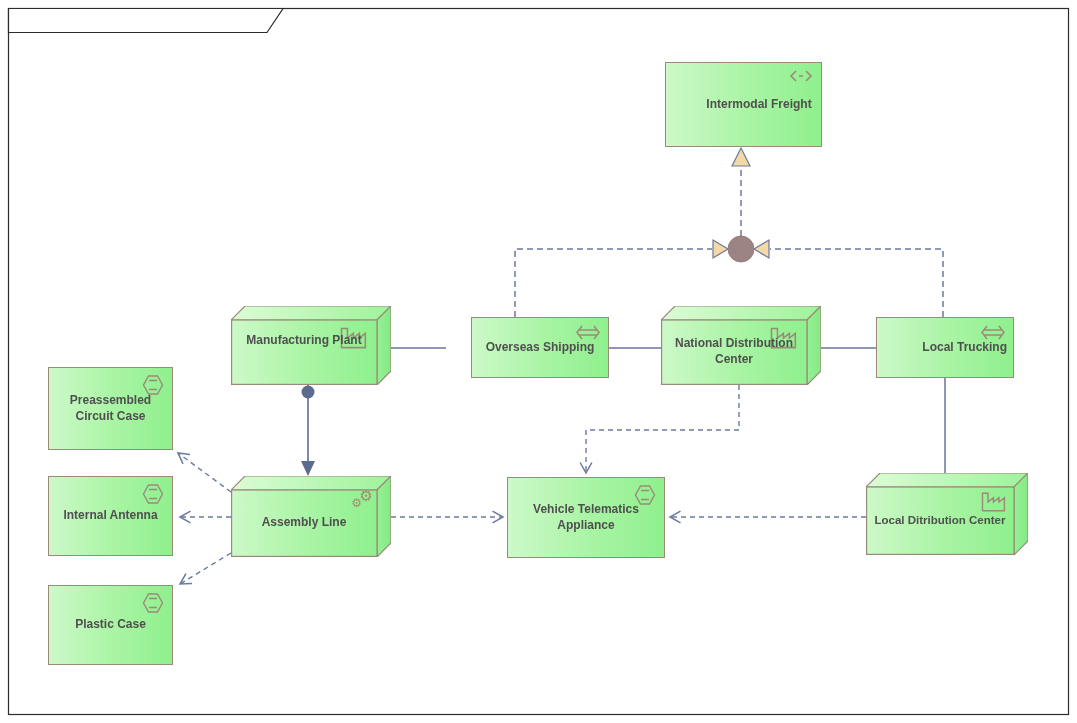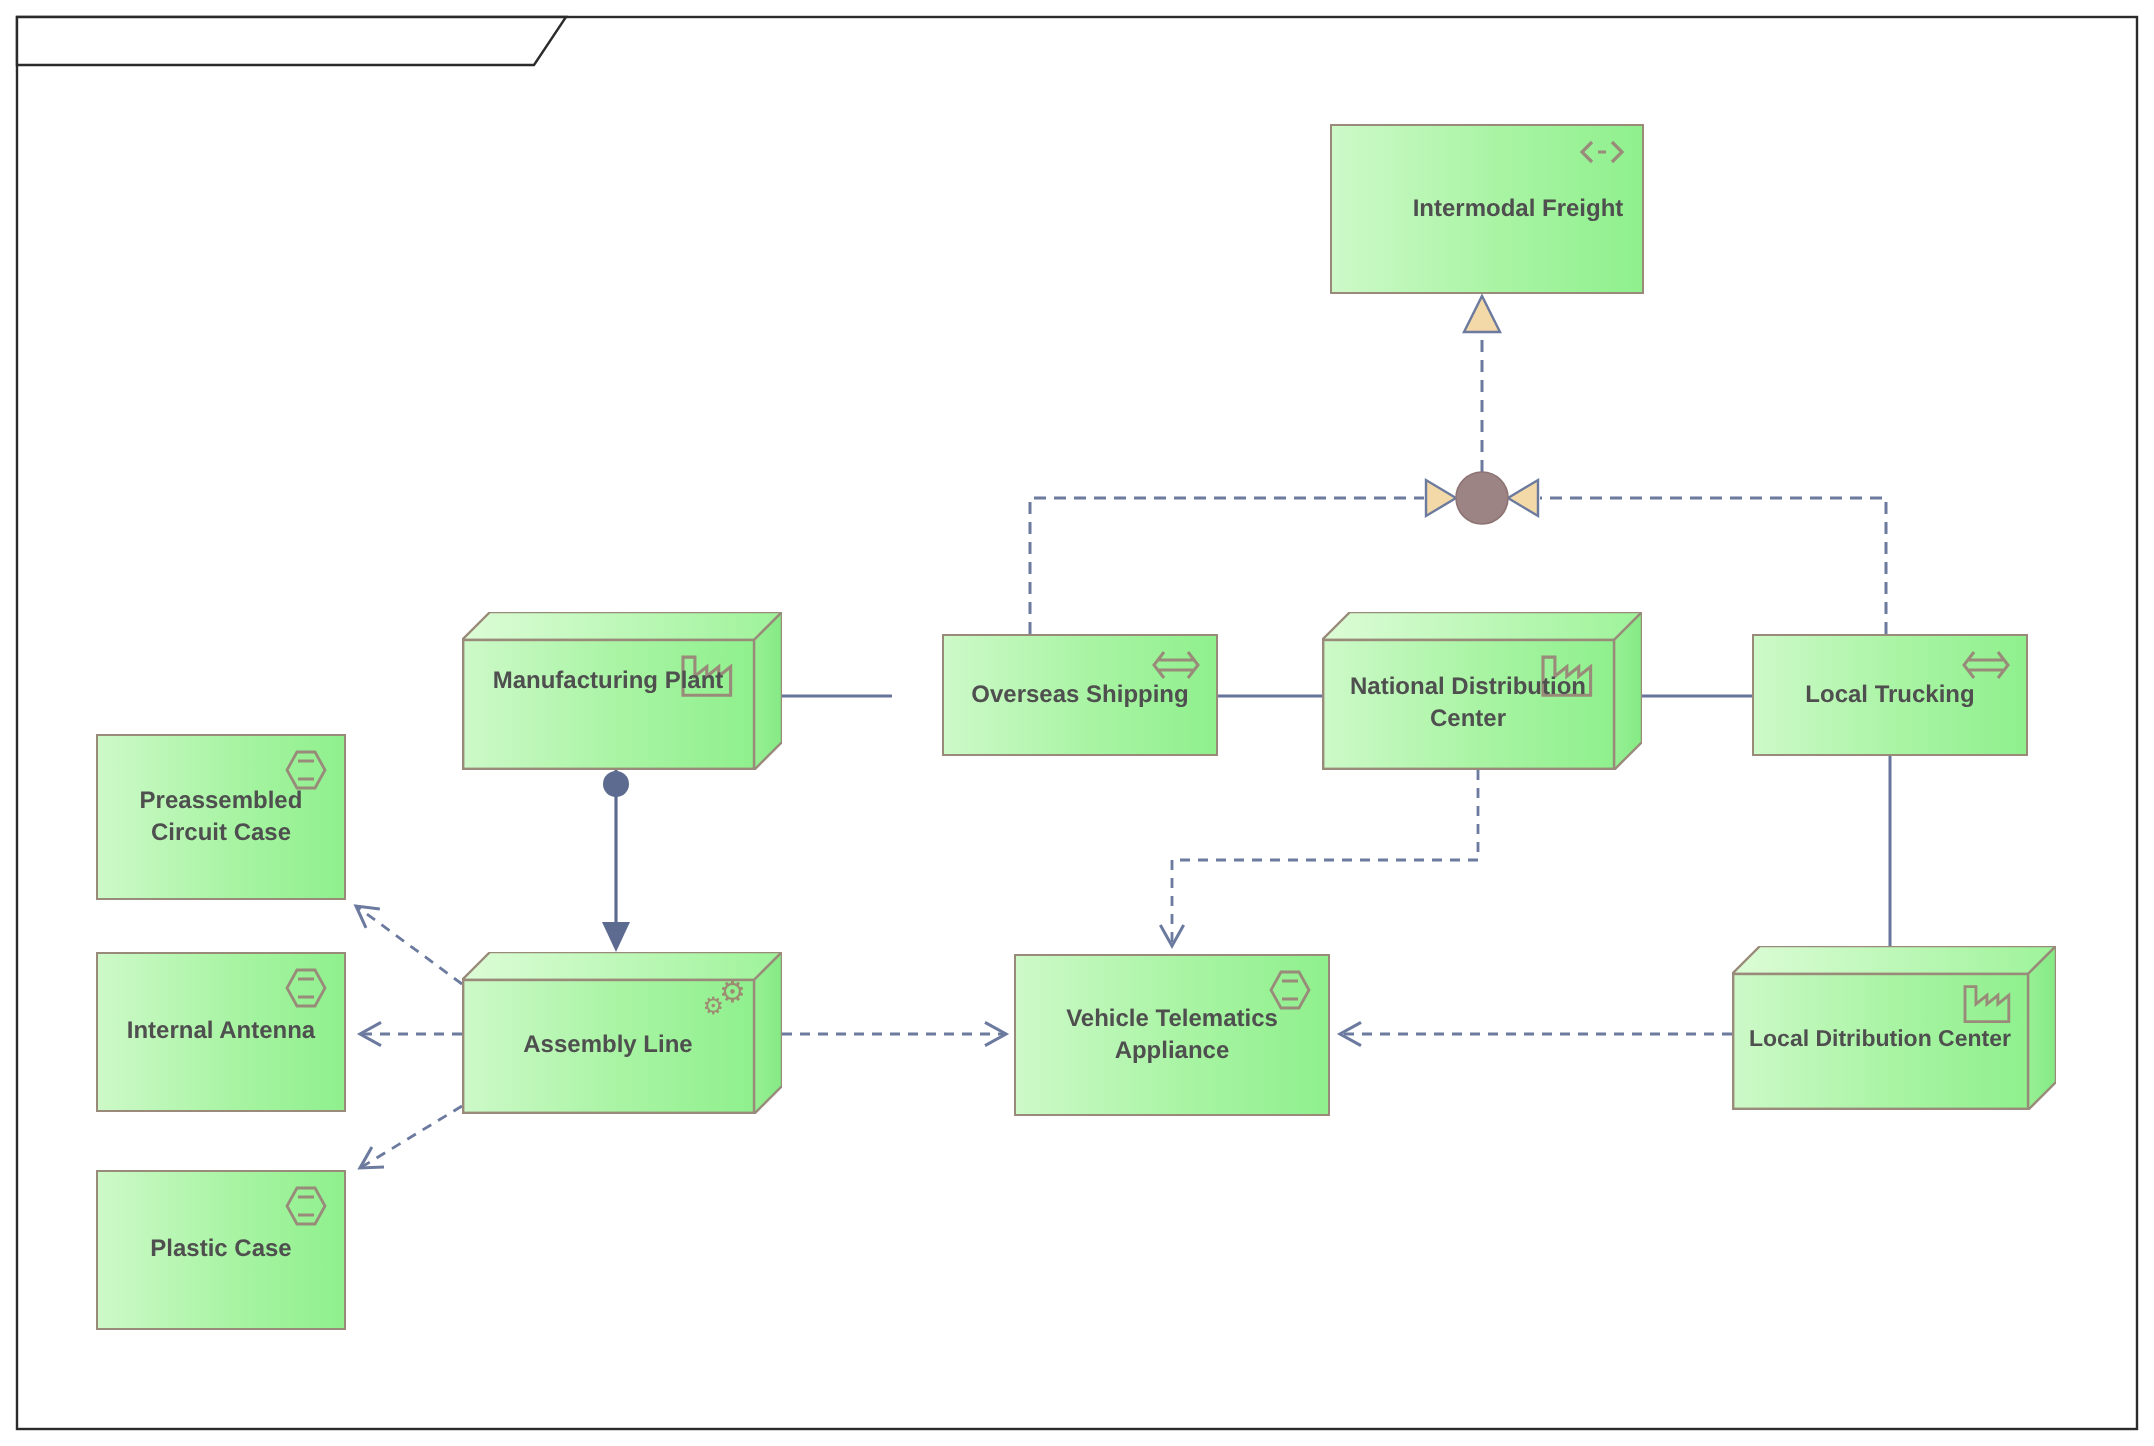--- a/index.html
+++ b/index.html
@@ -115,21 +115,21 @@
       <polygon points="0,14 14,0 160,0 146,14" fill="url(#gTop)" stroke="#9a8a7a" stroke-width="1.2"></polygon>
       <polygon points="146,14 160,0 160,65 146,79" fill="url(#gSide)" stroke="#9a8a7a" stroke-width="1.2"></polygon>
       <rect x="0.6" y="14" width="145.4" height="64.4" fill="url(#gFront)" stroke="#9a8a7a" stroke-width="1.2"></rect>
     </svg>
     <svg class="icon" width="30" height="25" viewBox="0 0 25 21">
       <path d="M2,19 V3 H7 V11 L12,7 V11 L17,7 V11 L22,7 V19 Z" fill="none" stroke="#9a8a7a" stroke-width="1.3"></path>
     </svg>
     <div class="lbl">National Distribution Center</div>
   </div>
 
-  <div class="node" style="left:876px;top:317px;width:138px;height:61px;">
+  <div class="node" style="left:876px;top:317px;width:138px;height:61px;justify-content:flex-end;">
     <svg class="icon" width="26" height="17" viewBox="0 0 26 17">
       <path d="M7,2 L2,8.5 L7,15 M19,2 L24,8.5 L19,15 M4.5,6 H21.5 M4.5,11 H21.5" fill="none" stroke="#9a8a7a" stroke-width="1.5"></path>
     </svg>
     <span>Local Trucking</span>
   </div>
 
   <div class="node" style="left:48px;top:367px;width:125px;height:83px;">
     <svg class="icon" width="24" height="22" viewBox="0 0 24 22">
       <path d="M7.5,2 H16.5 L21.5,11 L16.5,20 H7.5 L2.5,11 Z M8,6.5 H16 M8,15.5 H16" fill="none" stroke="#9a8a7a" stroke-width="1.4"></path>
     </svg>

